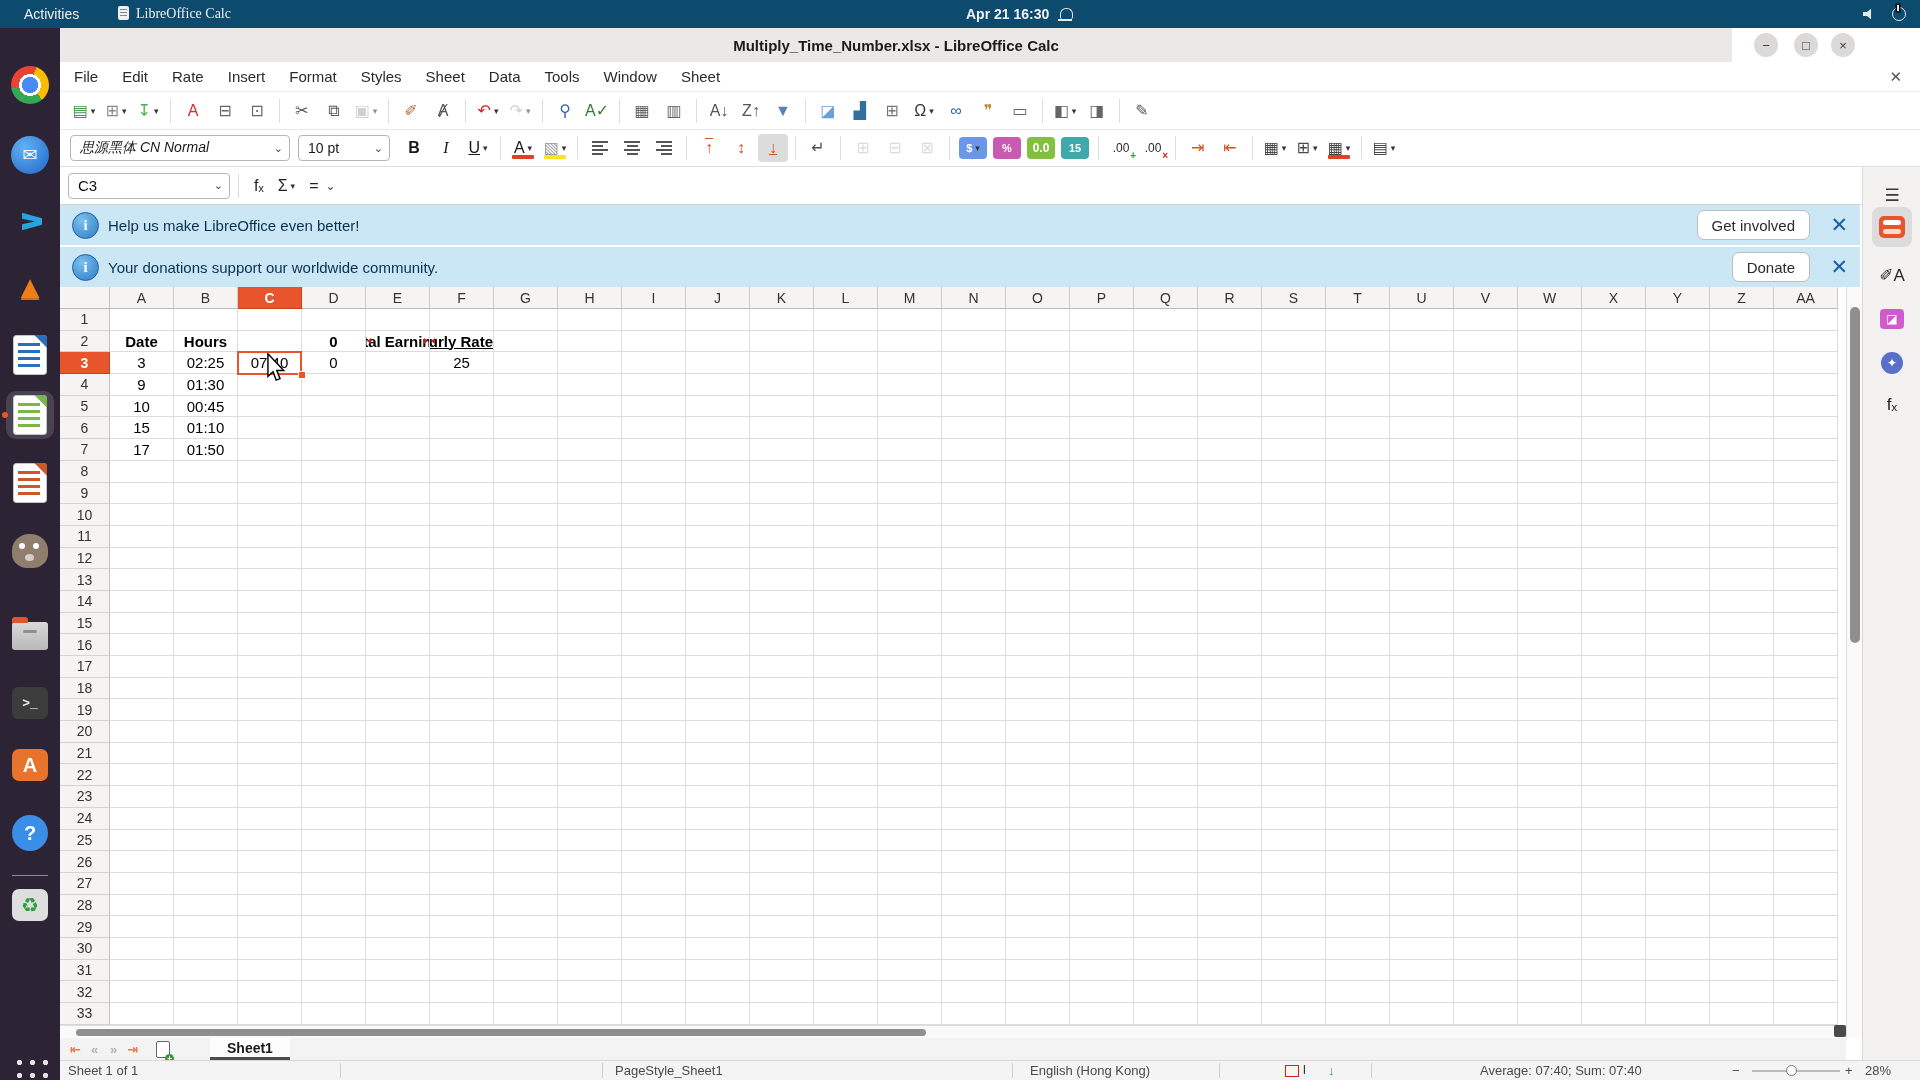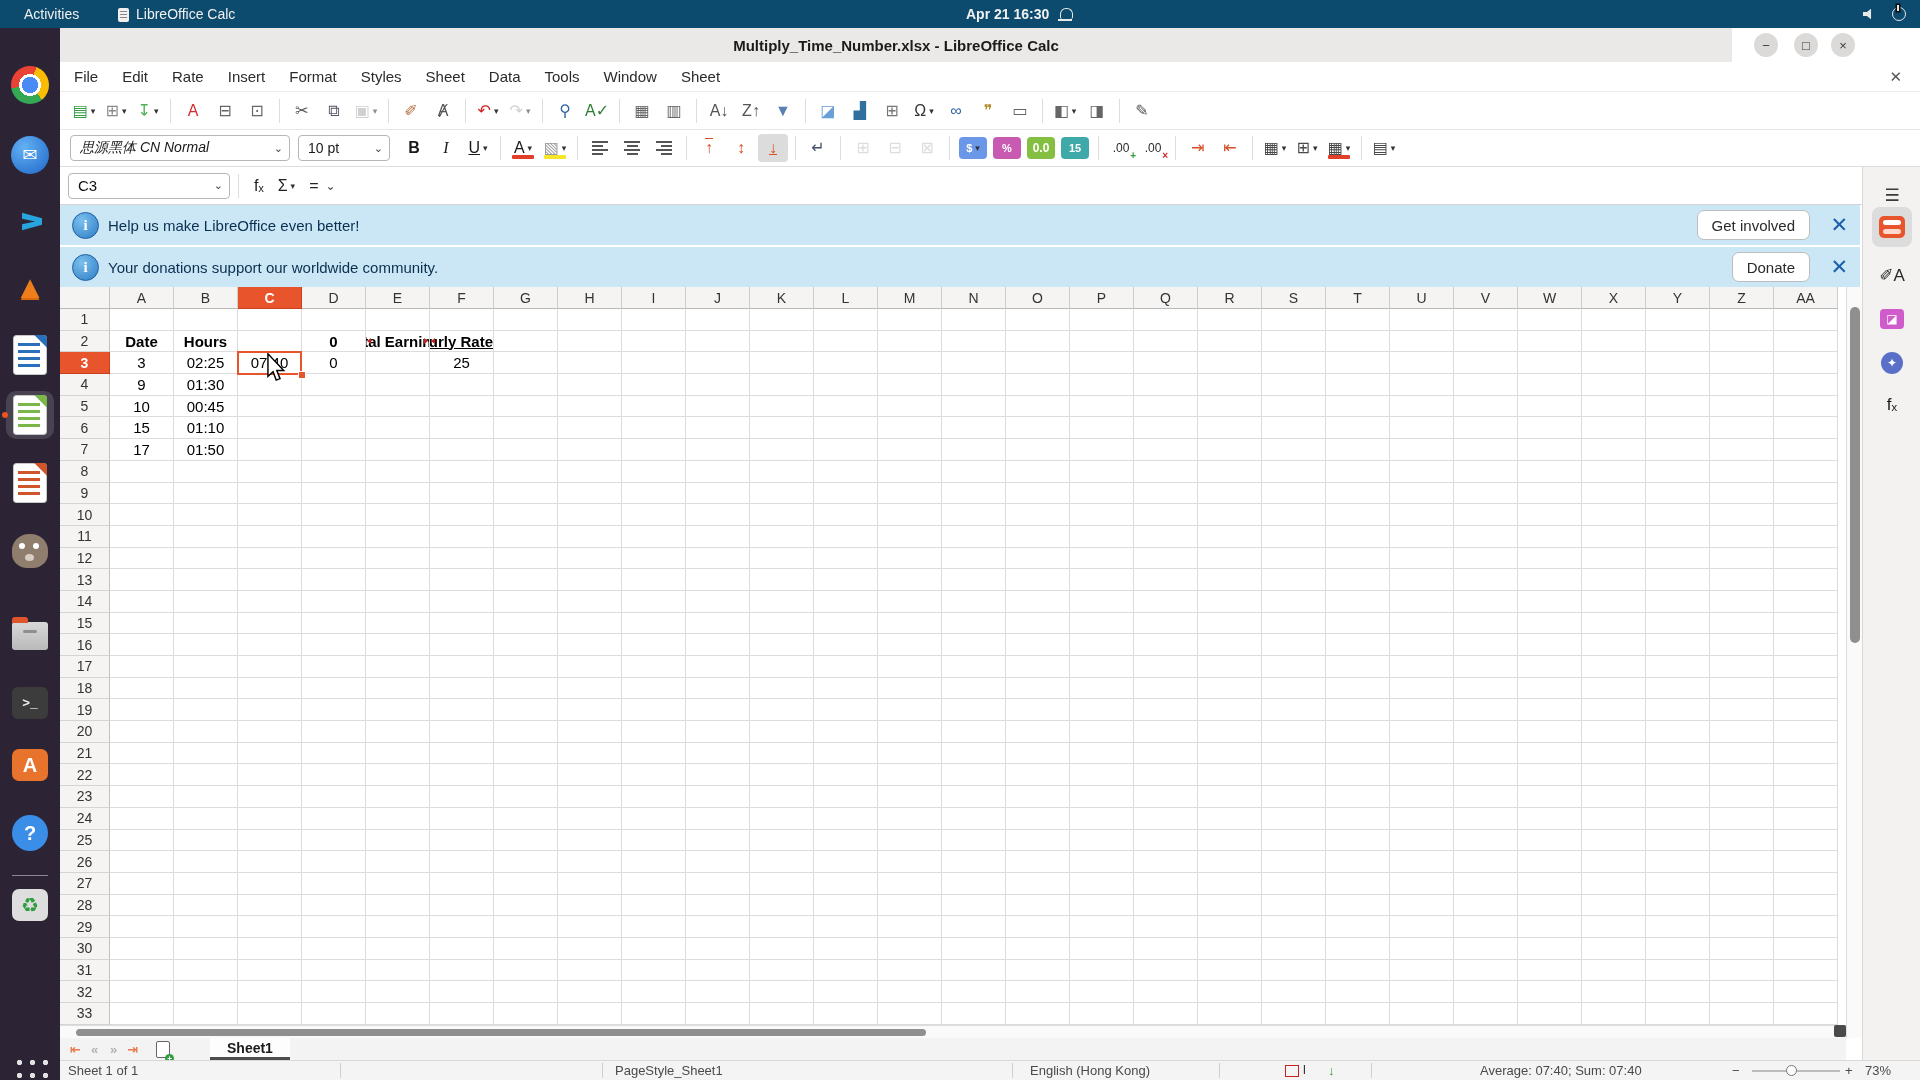--- a/index.html
+++ b/index.html
@@ -2,21 +2,21 @@
 <html><head>
 <meta charset="utf-8">
 <style>
   html,body{margin:0;padding:0;background:#000;}
   #screen{position:relative;width:1920px;height:1080px;overflow:hidden;background:#fff;
     font-family:"Liberation Sans","DejaVu Sans",sans-serif;-webkit-font-smoothing:antialiased;}
   
   #topbar{position:absolute;left:0;top:0;width:1920px;height:28px;background:#0c4a6e;color:#f0f0f0;
     font-size:14px;display:flex;align-items:center;}
   #activities{position:absolute;left:24px;}
-  #tb-app{position:absolute;left:118px;display:flex;align-items:flex-end;gap:7px;}
+  #tb-app{position:absolute;left:118px;display:flex;align-items:flex-start;gap:7px;font-family:Liberation Serif, serif;}
   .mini-doc{width:11px;height:14px;background:#f0f0f0;border-radius:2px;position:relative;}
   .mini-doc::after{content:"";position:absolute;left:2px;top:3px;right:2px;height:8px;
     background:repeating-linear-gradient(#888 0 1px,transparent 1px 3px);}
   #tb-clock{position:absolute;left:966px;font-weight:bold;}
   .bell{position:absolute;left:1060px;top:8px;width:11px;height:10px;border:1.4px solid #e8e8e8;
     border-bottom:none;border-radius:6px 6px 2px 2px;}
   .bell::after{content:"";position:absolute;left:-3px;bottom:-2px;width:14px;height:1.6px;background:#e8e8e8;}
   #tb-right{position:absolute;right:14px;top:0;height:28px;display:flex;align-items:center;gap:16px;}
   .speaker{width:13px;height:12px;background:#e8e8e8;
     clip-path:polygon(0 33%,30% 33%,62% 6%,62% 94%,30% 67%,0 67%);}
@@ -1627,21 +1627,21 @@
     <span class="sb" style="left:970px">English (Hong Kong)</span>
     <span class="sbdiv" style="left:1159px"></span>
     <span class="selmode" style="left:1225px"></span>
     <span class="sb docmod" style="left:1268px">↓</span>
     <span class="sbdiv" style="left:1311px"></span>
     <span class="sb" style="left:1420px">Average: 07:40; Sum: 07:40</span>
     <span class="sb" style="left:1672px">−</span>
     <span class="zoom-track" style="left:1692px"></span>
     <span class="zoom-knob" style="left:1726px"></span>
     <span class="sb" style="left:1785px">+</span>
-    <span class="sb" style="left:1805px">73%</span>
+    <span class="sb" style="left:1805px">28%</span>
   </div>
 
   <div id="sidebar">
       <div class="sb-wrap" style="top: 8px;">
         <span class="sb-g" style="color: rgb(58, 58, 58);">☰</span>
       </div>
       <div class="sb-wrap on" style="top: 40px;">
         <span class="shape-toggles"></span>
       </div>
       <div class="sb-wrap" style="top: 88px;">

